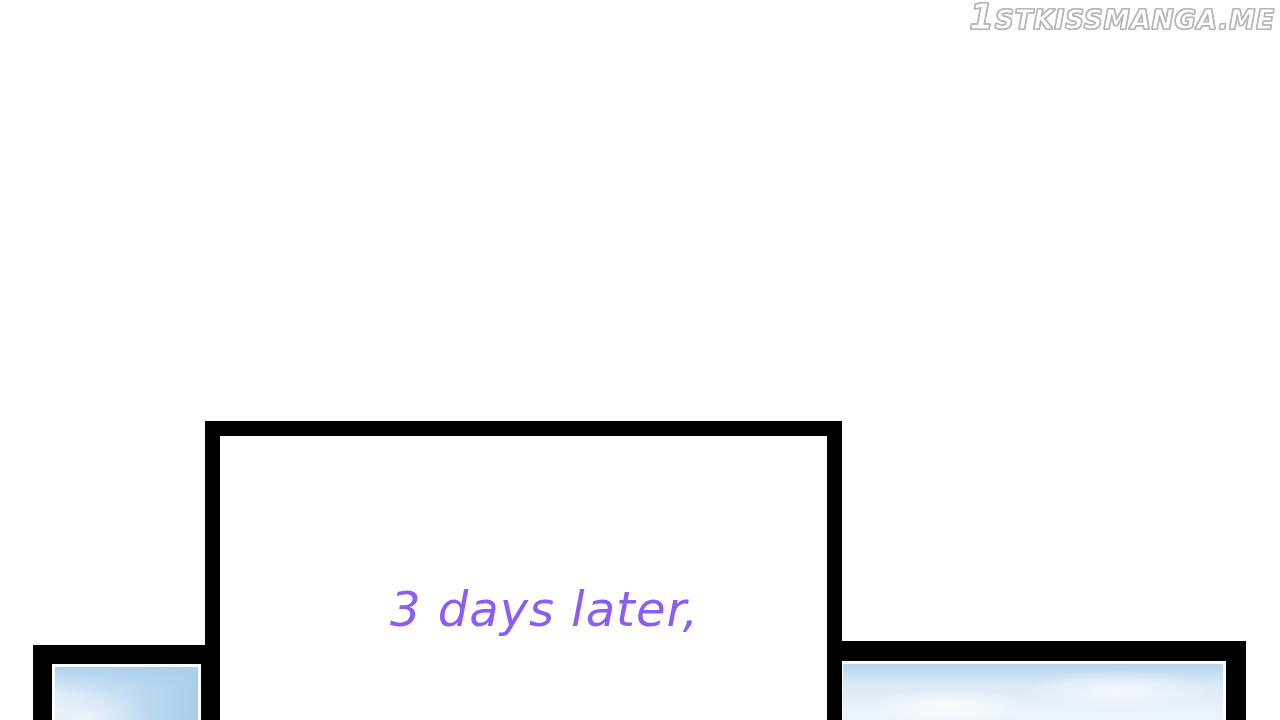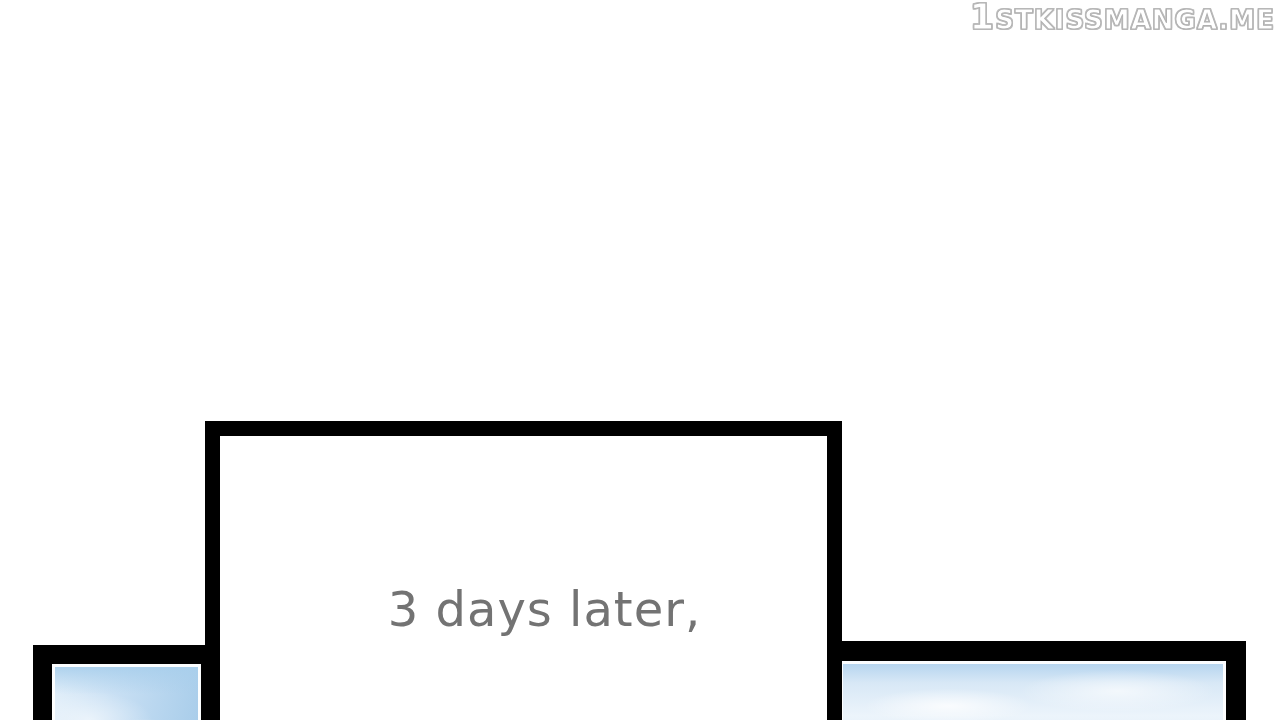--- a/index.html
+++ b/index.html
@@ -7,20 +7,21 @@
     padding: 0;
     background: #ffffff;
   }
   .page {
     position: relative;
     width: 1280px;
     height: 720px;
     overflow: hidden;
     background: #ffffff;
     font-family: "DejaVu Sans", sans-serif;
+    font-style: italic;
   }
 
   
   .watermark {
     position: absolute;
     top: -3px;
     right: 5px;
     font-size: 26px;
     font-weight: 700;
     letter-spacing: 1px;
@@ -51,21 +52,21 @@
     z-index: 3;
     display: flex;
     justify-content: center;
     align-items: flex-start;
   }
   .caption-text {
     margin-top: 146px;
     padding-left: 42px;       
     font-size: 48px;
     line-height: 1.15;
-    color: #737373;
+    color: #8b5cf6;
     letter-spacing: 1px;
     white-space: nowrap;
   }
 
   
   .panel-sky-left {
     position: absolute;
     left: 33px;
     top: 645px;
     width: 187px;             

